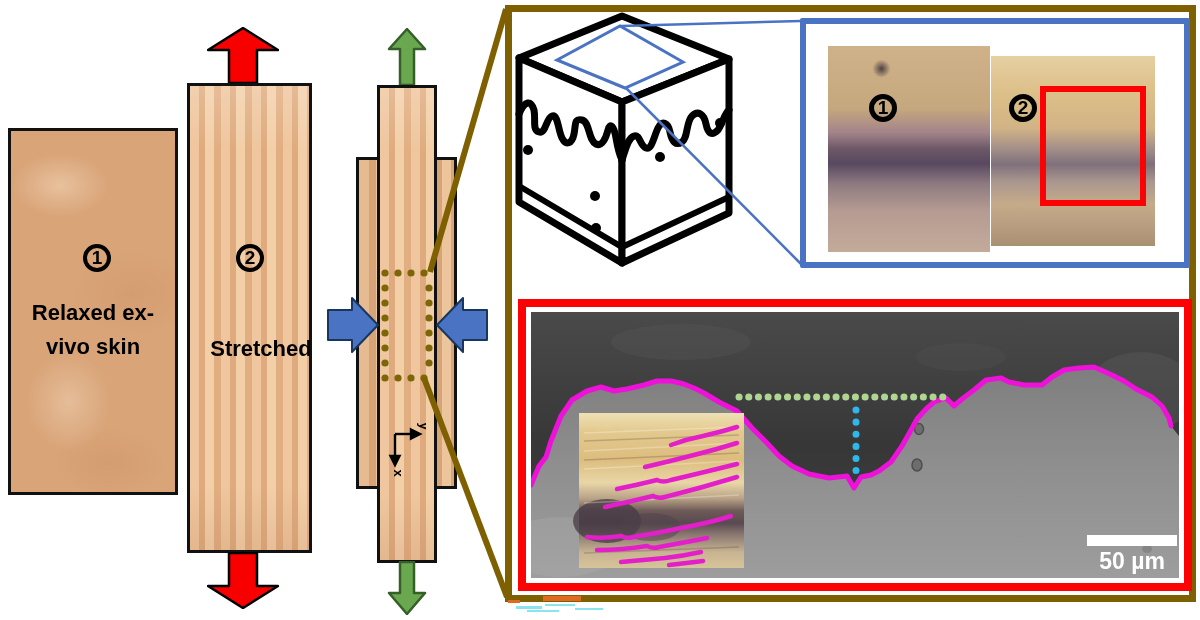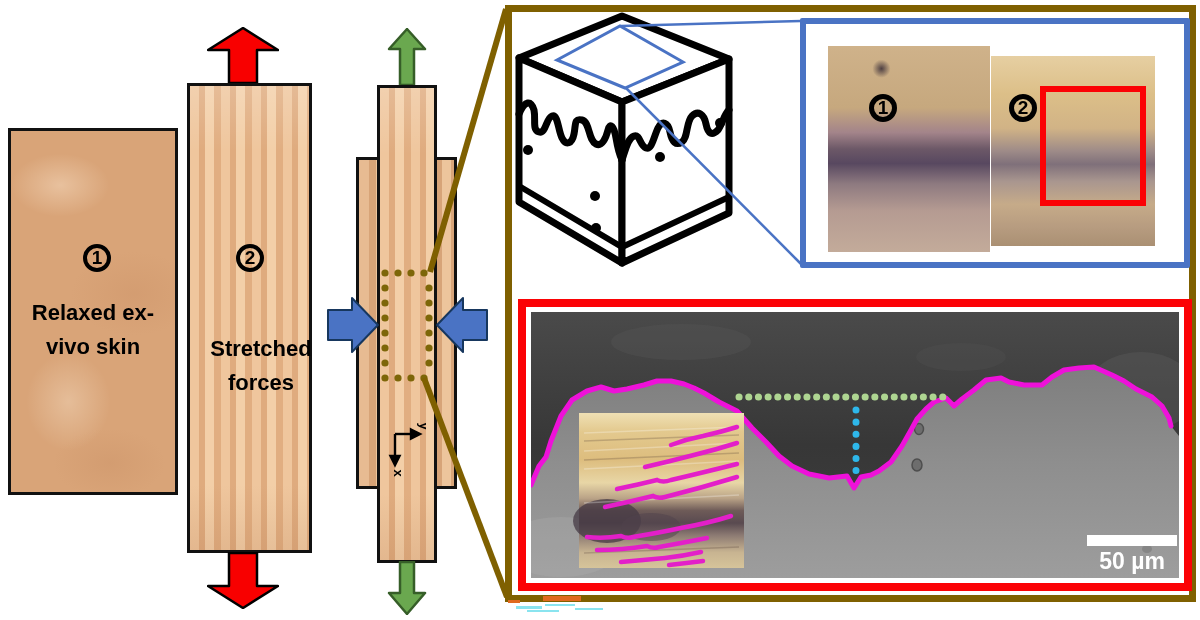--- a/index.html
+++ b/index.html
@@ -57,21 +57,20 @@
   </svg>
   <div class="abs skin-border skin-stretch" style="left:187px;top:83px;width:125px;height:470px;"></div>
   <svg class="abs" style="left:207px;top:552px;" width="72" height="57" viewBox="0 0 72 57">
     <polygon points="1,34 36,56 71,34 50,34 50,1 22,1 22,34" fill="#f80000" stroke="#000" stroke-width="2.5" stroke-linejoin="round"></polygon>
   </svg>
   <div class="abs num-circle" style="left:236px;top:244px;">
     <span>2</span>
   </div>
   <div class="abs cap" style="left:187px;top:296px;width:148px;margin-top:36px;">
     <div>Stretched</div>
-    <div>forces</div>
   </div>
 
   <div class="abs skin-border skin-back" style="left:356px;top:157px;width:101px;height:332px;"></div>
   <svg class="abs" style="left:387px;top:28px;" width="40" height="58" viewBox="0 0 40 58">
     <polygon points="2,21 20,1 38,21 27,21 27,57 13,57 13,21" fill="#6aa84f" stroke="#365e28" stroke-width="2.5" stroke-linejoin="round"></polygon>
   </svg>
   <div class="abs skin-border skin-stretch" style="left:377px;top:85px;width:60px;height:478px;"></div>
   <svg class="abs" style="left:387px;top:561px;" width="40" height="54" viewBox="0 0 40 54">
     <polygon points="2,32 20,53 38,32 27,32 27,1 13,1 13,32" fill="#6aa84f" stroke="#365e28" stroke-width="2.5" stroke-linejoin="round"></polygon>
   </svg>

